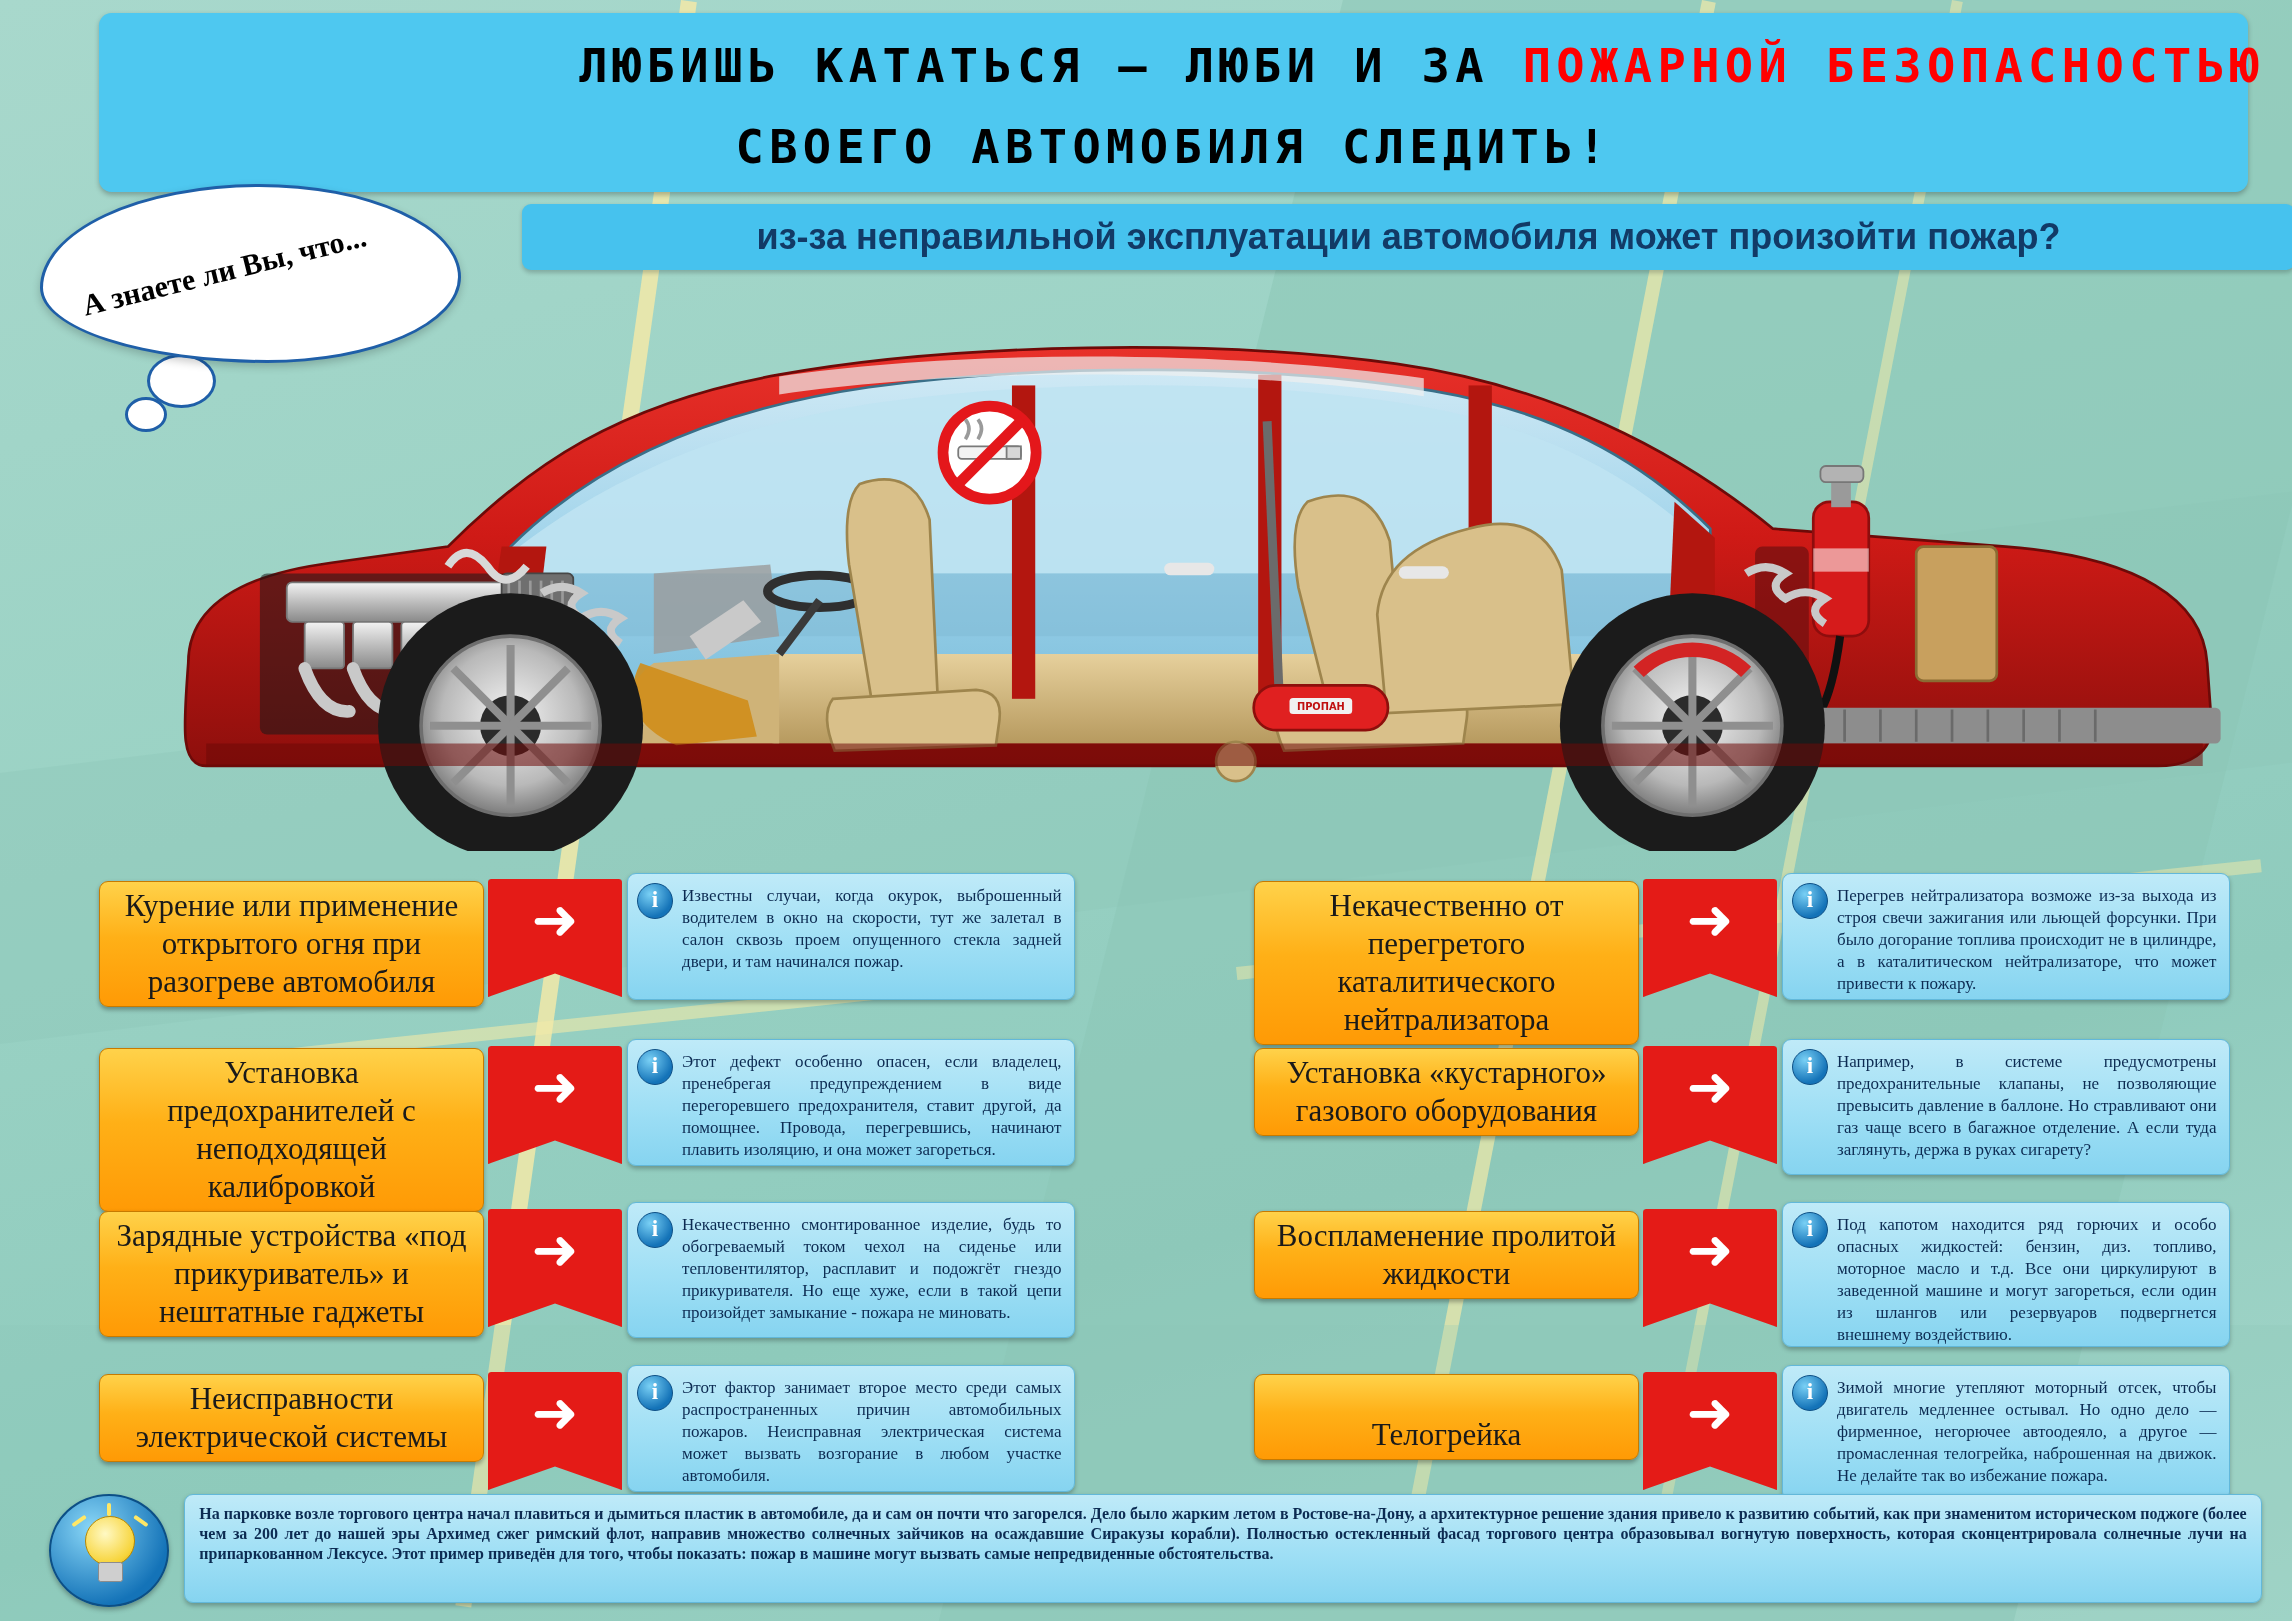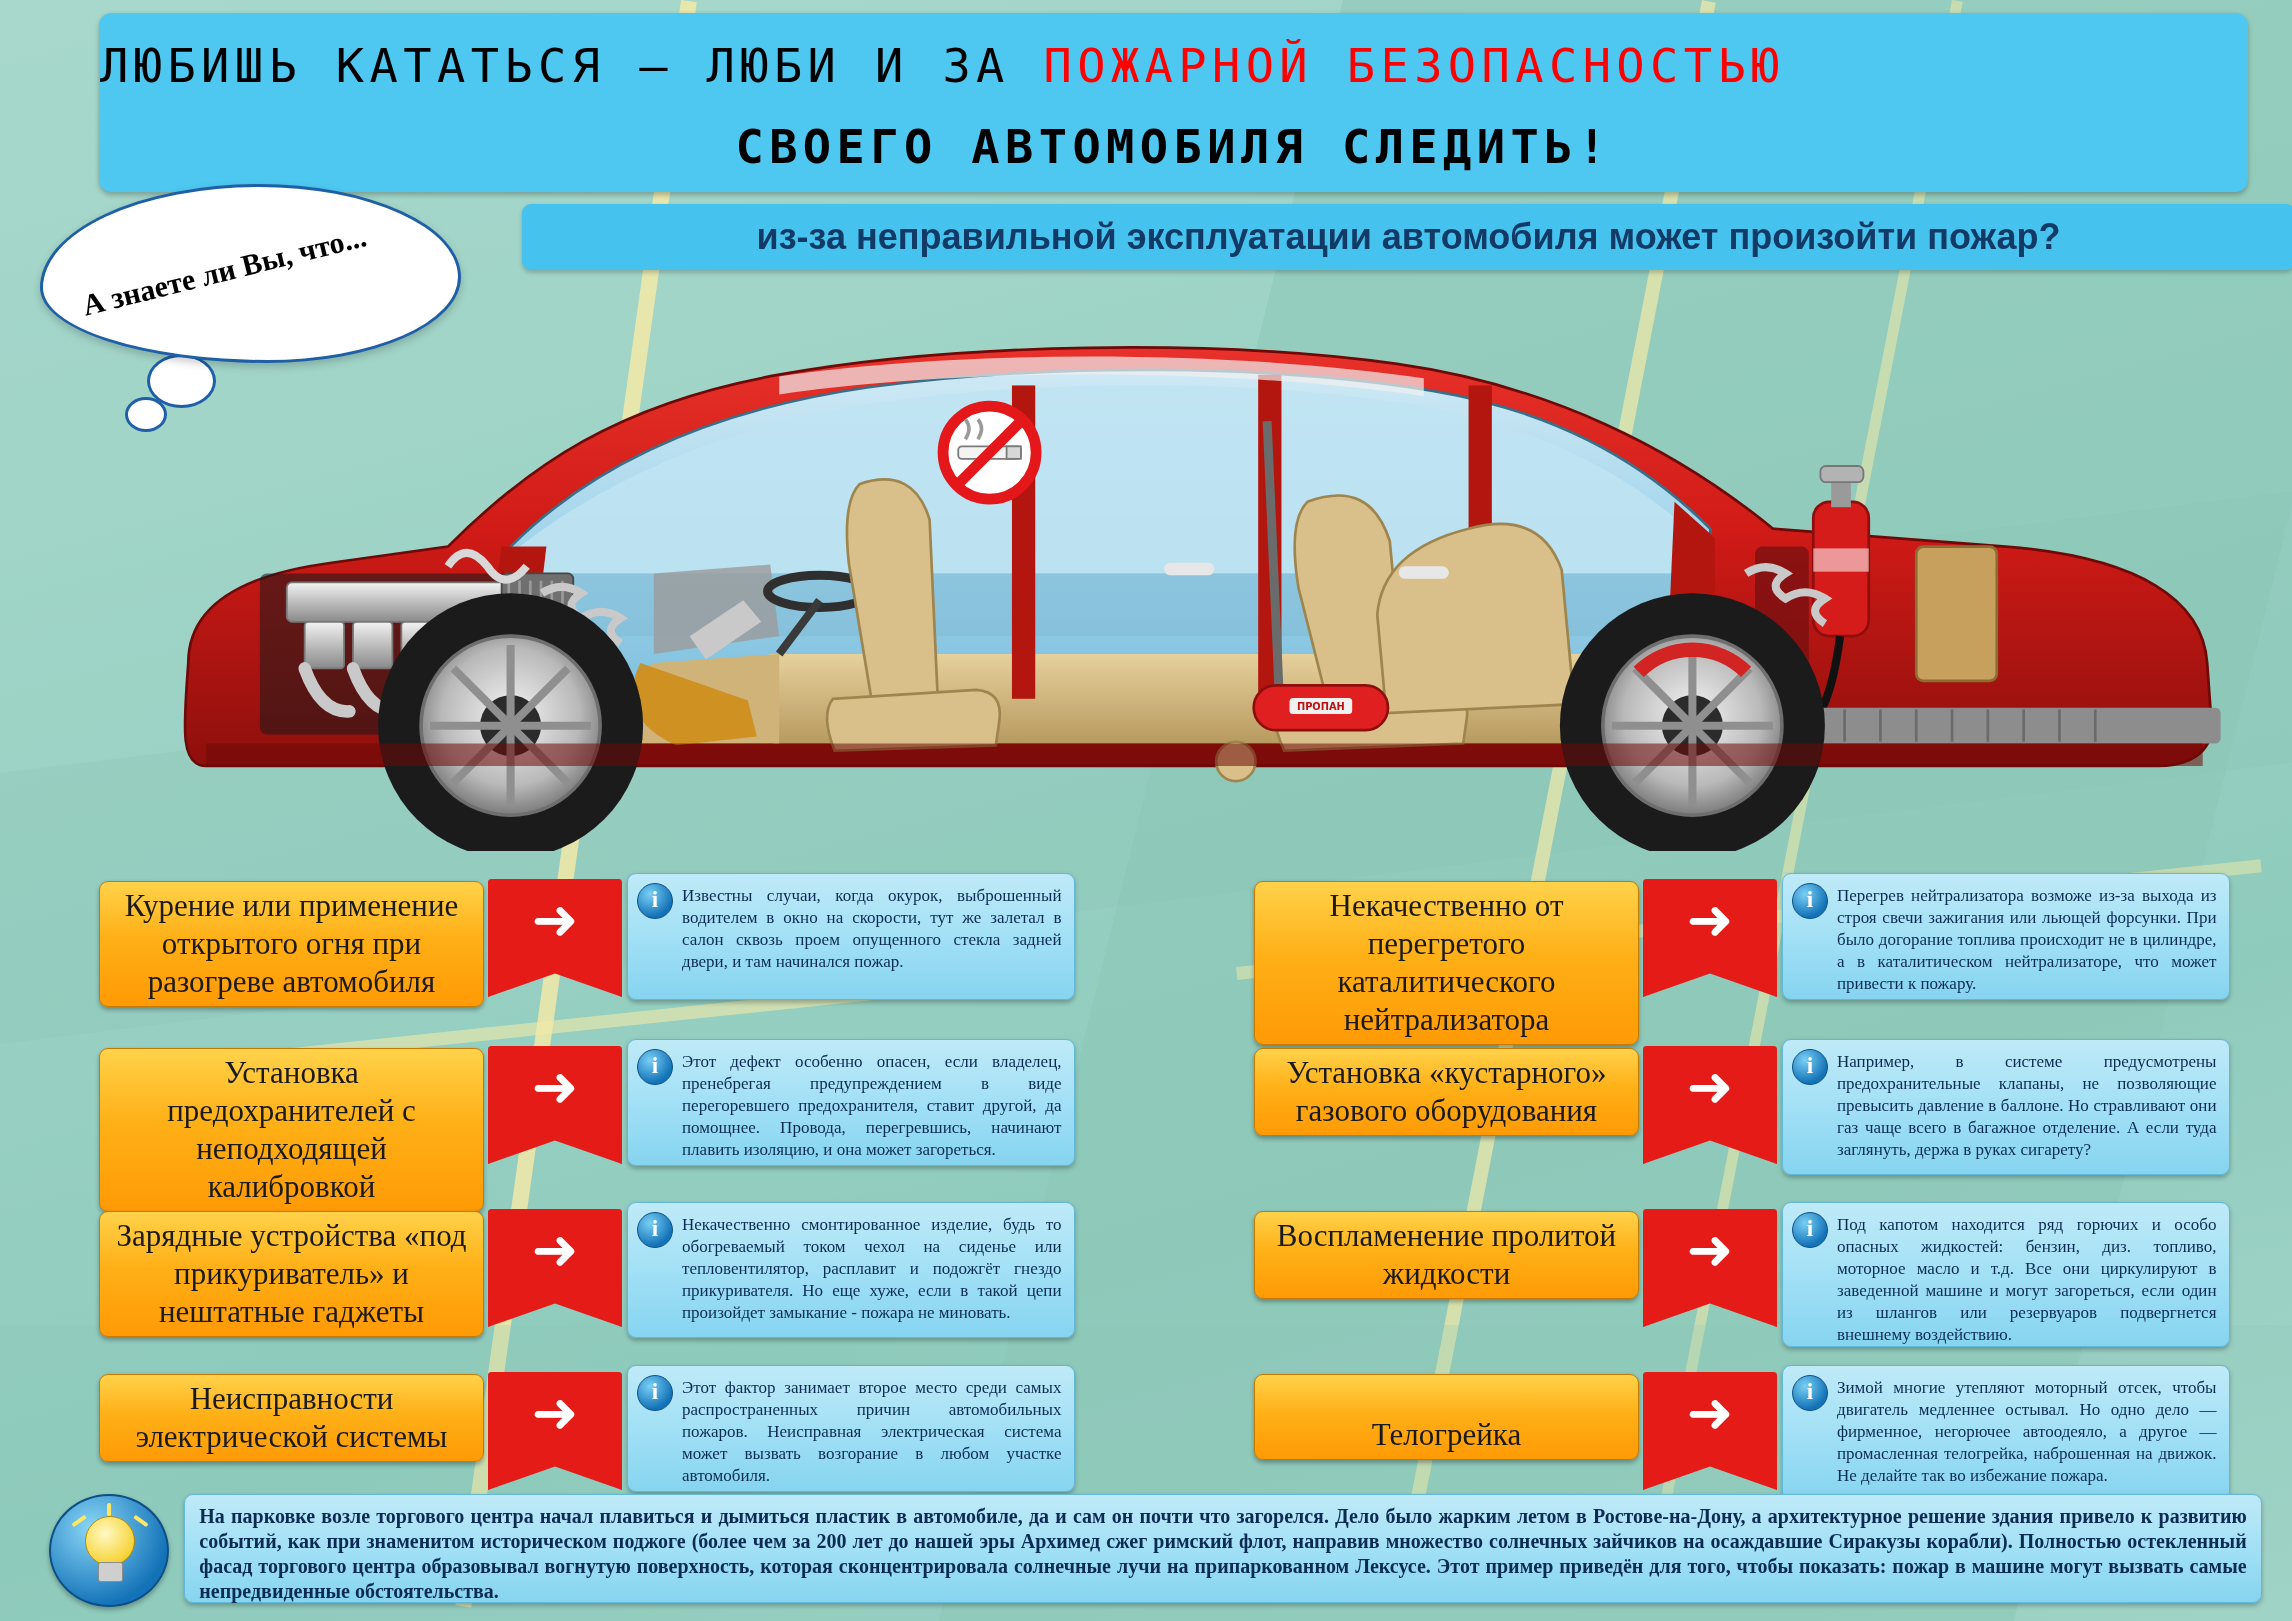--- a/index.html
+++ b/index.html
@@ -32,24 +32,24 @@
     transform-origin:left top;
   }
   
   .header{
     position:absolute;left:99px;top:12.5px;width:2149px;height:179px;
     background:#4ec8f0;
     border-radius:12.5px;
     box-shadow:0 2.7px 5.4px rgba(0,0,0,.25);
   }
   .header .line1{
-    position:absolute;top:25px;left:1px;width:100%;
-    text-align:left;
+    position:absolute;top:25px;left:16px;width:100%;
+    text-align:right;
     font-family:"DejaVu Sans Mono", monospace;
-    font-weight:normal;
+    font-weight:bold;
     font-size:47px;
     letter-spacing:5.4px;
     color:#000;
     white-space:nowrap;
   }
   .header .line1 .red{color:#ff0000;}
   .header .line2{
     position:absolute;top:106px;left:0;width:100%;
     text-align:center;
     font-family:"DejaVu Sans Mono", monospace;
@@ -157,21 +157,21 @@
     font-size:23px;text-align:center;line-height:32px;
   }
   
   .note{
     position:absolute;left:184px;top:1494px;width:2078px;height:109px;
     background:linear-gradient(180deg,#bfeaf8 0%,#9fdff5 55%,#86d4f0 100%);
     border:1.8px solid #62b8da;border-radius:9px;
     box-shadow:0 2.7px 4.5px rgba(0,0,0,.25);
     padding:9px 14.3px;box-sizing:border-box;
     font-family:"Liberation Serif", serif;font-weight:bold;
-    font-size:20px;color:#0c2b52;line-height:1.25;text-align:justify;
+    font-size:16px;color:#0c2b52;line-height:1.25;text-align:justify;
   }
   .bulb{
     position:absolute;left:49px;top:1494px;width:116px;height:109px;
     border-radius:50%;
     background:radial-gradient(circle at 35% 30%,#8ad7f7,#1473b8 72%);
     border:2.7px solid #0c4f86;
     box-shadow:0 2.7px 5.4px rgba(0,0,0,.3);
   }
   .bulb .b1{
     position:absolute;left:34px;top:19.7px;width:48px;height:48px;border-radius:50%;

